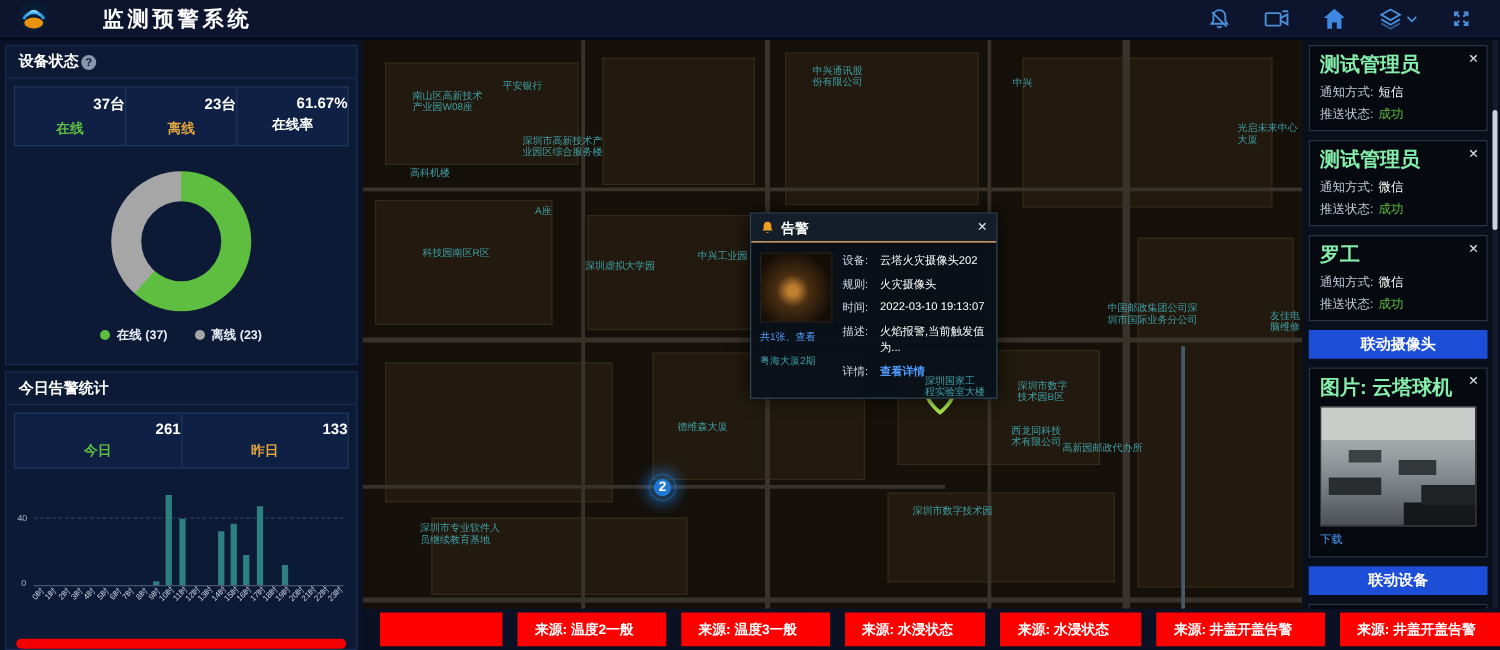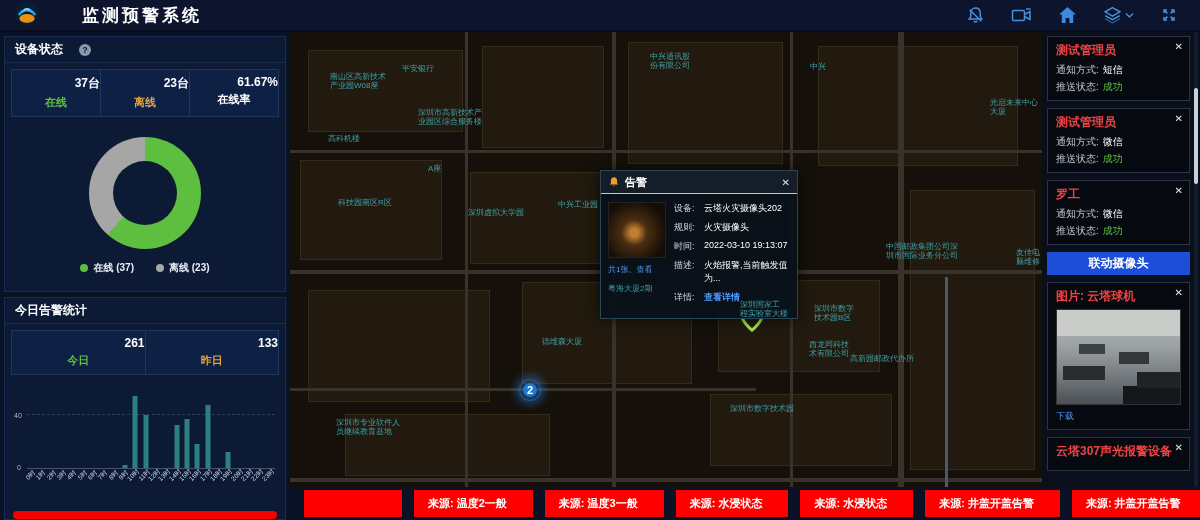--- a/index.html
+++ b/index.html
@@ -12,21 +12,21 @@
   .hdr { grid-column:1/4; grid-row:1; display:flex; align-items:center; padding:0 14px;
          background:#0c142e; border-bottom:2px solid #060b1c; }
   .hdr-title { margin-left:42px; font-size:17px; font-weight:bold; color:#fff; letter-spacing:3px; }
   .hdr-spacer { flex:1; }
   .hdr-icons { display:flex; align-items:center; gap:26px; padding-right:8px; }
   .hdr-icons svg { display:block; }
 
   
   .lsb { grid-column:1; grid-row:2/4; padding:4px; overflow:hidden; display:flex; flex-direction:column; gap:5px; }
   .panel { background:#0d1a36; border:1px solid #182b50; }
-  .panel-h { display:flex; align-items:center; gap:16px; padding:4px 10px; color:#fff;
+  .panel-h { display:flex; align-items:center; gap:2px; padding:4px 10px; color:#fff;
              font-size:12px; font-weight:bold; border-bottom:1px solid #182b50; }
   .help { width:12px; height:12px; border-radius:50%; background:#8a97ad; color:#0d1a36;
           font-size:9px; font-weight:bold; display:inline-flex; align-items:center; justify-content:center; }
   .stats { display:flex; border:1px solid #1e355e; margin:6px; background:#0f2045; }
   .stat { flex:1; text-align:center; padding:5px 0 6px; border-left:1px solid #1e355e; }
   .stat:first-child { border-left:none; }
   .stat-v { font-size:12px; font-weight:bold; color:#fff;text-align:right; }
   .stat-l { font-size:11px; font-weight:bold; margin-top:3px; }
   .c-green { color:#5dbe3f; } .c-orange { color:#e0a43c; } .c-white { color:#fff; }
 
@@ -78,21 +78,21 @@
   .fields { flex:1; margin-left:8px; }
   .frow { display:flex; margin-bottom:6px; font-size:9px; }
   .flabel { color:#cfd8e3; width:30px; flex-shrink:0; }
   .fval { color:#fff; }
   .flink { color:#4f9bff; font-weight:bold; }
 
   
   .rsb { grid-column:3; grid-row:2; position:relative; background:#0a0f1c; padding:4px 10px 0 5px; overflow:hidden; }
   .card { position:relative; background:rgba(6,10,16,.9); border:1px solid #2a3244; padding:5px 8px 6px; margin-bottom:7px; }
   .card .xbtn { position:absolute; top:4px; right:6px; }
-  .card-title { color:#ef4444; font-size:12px; font-weight:bold; margin-bottom:4px; }
+  .card-title { color:#86efac; font-size:16px; font-weight:bold; margin-bottom:4px; }
   .crow { display:flex; gap:4px; font-size:10px; margin-top:3px; }
   .clabel { color:#c0c8d4; }
   .cval { color:#fff; }
   .cok { color:#5dbe3f; }
   .sect { background:#1d4ed8; color:#fff; text-align:center; font-size:12px; font-weight:bold;
           padding:3px 0; margin:2px 0 7px; }
   .cam-img { width:100%; height:96px; margin-top:2px; background-color:#9aa29c; border:1px solid #333;
     background-image:
       linear-gradient(#caccc9,#caccc9), linear-gradient(#2a2d30,#2a2d30), linear-gradient(#33373a,#33373a),
       linear-gradient(#202325,#202325), linear-gradient(#3c4144,#3c4144), linear-gradient(#15171a,#15171a),
@@ -480,20 +480,21 @@
 
     <div class="sect">联动摄像头</div>
 
     <div class="card">
       <span class="xbtn">✕</span>
       <div class="card-title">图片: 云塔球机</div>
       <div class="cam-img"></div>
       <span class="dl">下载</span>
     </div>
 
+    <div class="sect">联动设备</div>
 
     <div class="card">
       <span class="xbtn">✕</span>
       <div class="card-title">云塔307声光报警设备</div>
 
     </div>
 
     <div class="scroll-track">
       <div class="scroll-thumb"></div>
     </div>

